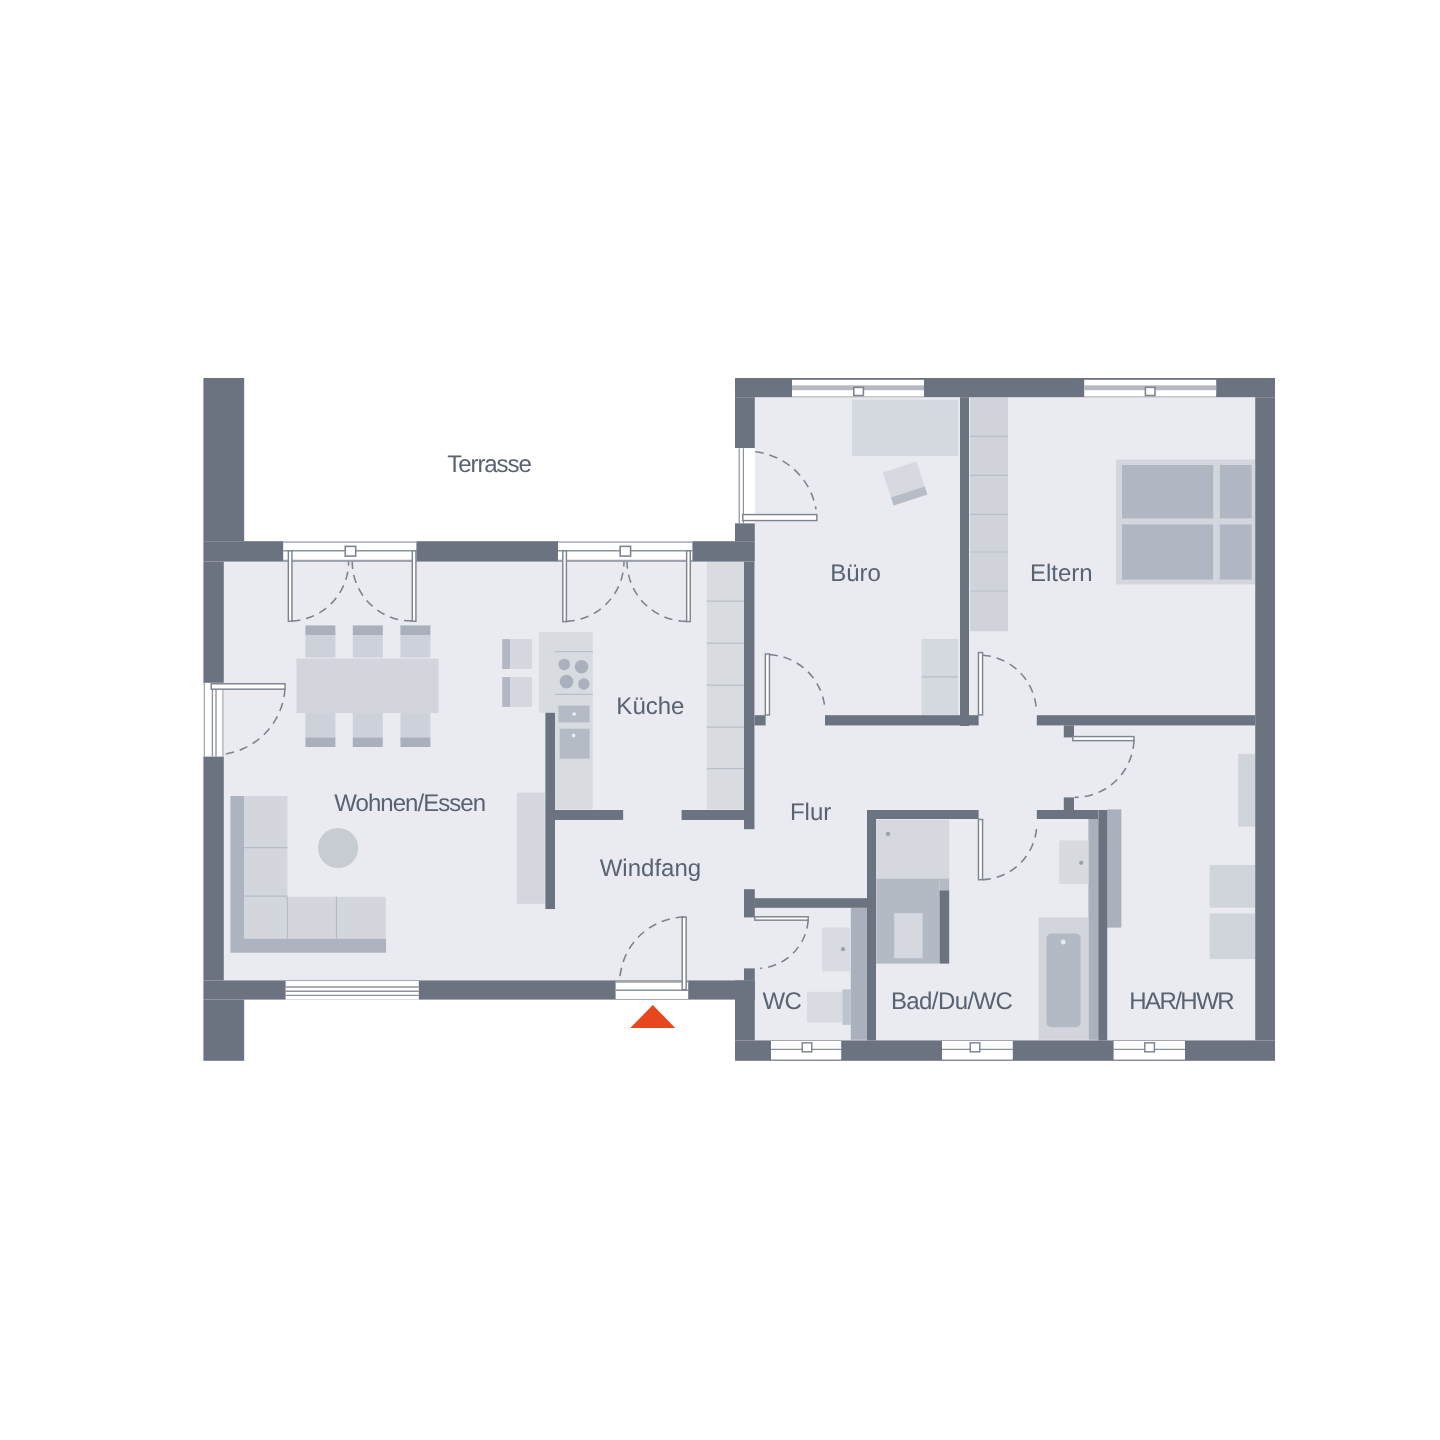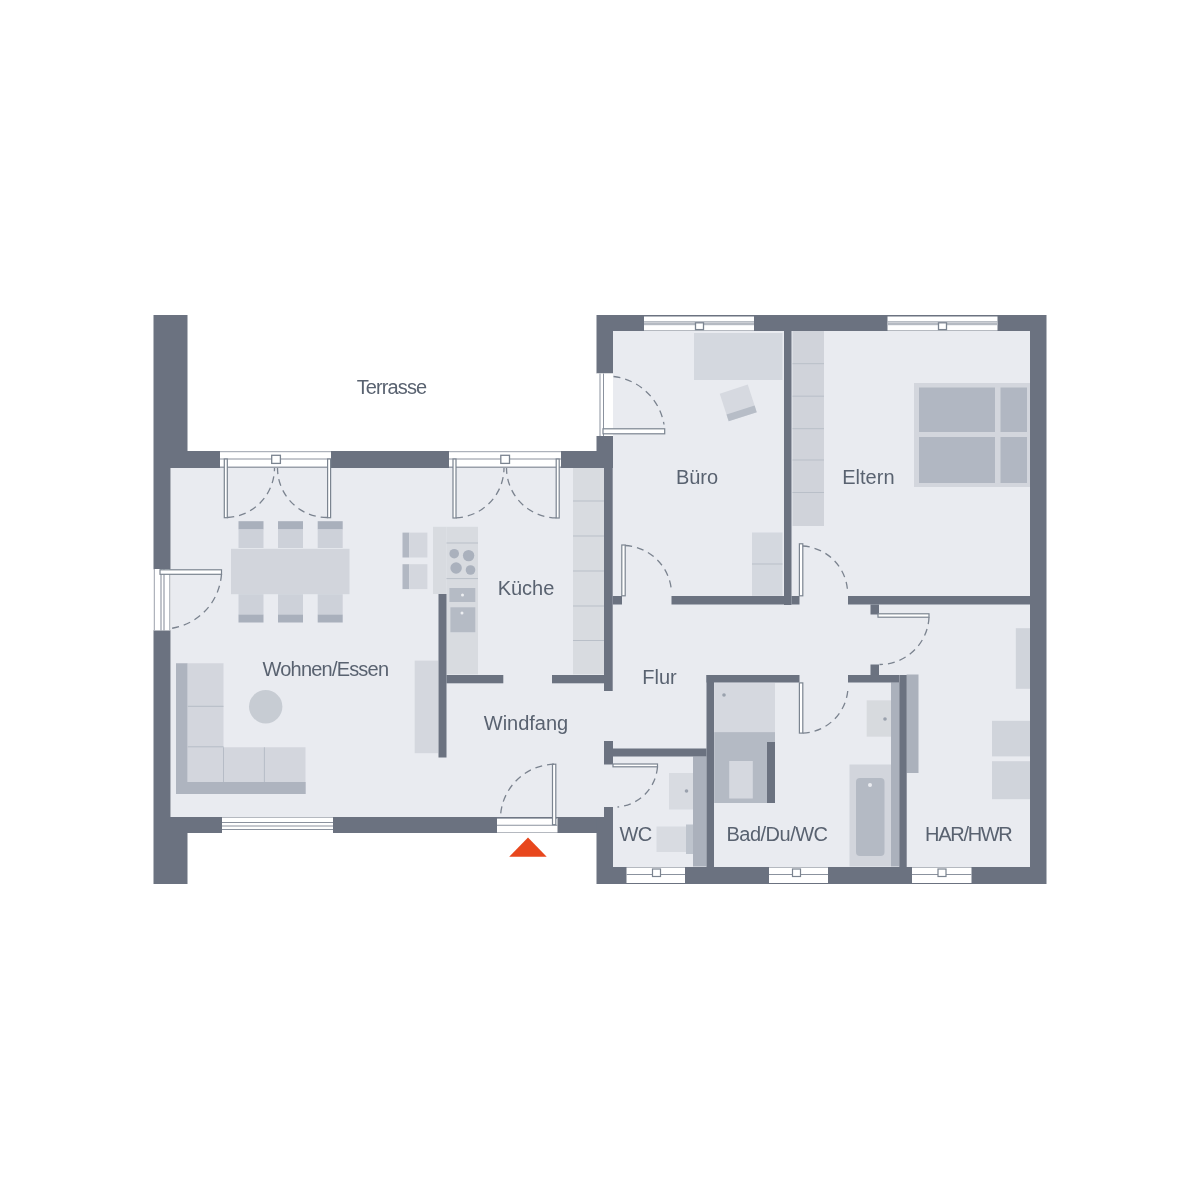--- a/index.html
+++ b/index.html
@@ -1,16 +1,16 @@
 <!DOCTYPE html>
 <html><head>
 <meta charset="utf-8">
 <style>
 html,body{margin:0;padding:0;background:#ffffff;}
-#plan{width:1024px;height:1200px;position:relative;}
+#plan{width:1024px;height:1200px;position:relative;padding-left:16px;}
 text{font-family:"Liberation Sans",sans-serif;fill:#596270;}
 </style>
 </head>
 <body>
 <div id="plan">
 <svg width="1200" height="1200" viewBox="0 0 1200 1200" xmlns="http://www.w3.org/2000/svg">
 
 <rect x="0" y="0" width="1200" height="1200" fill="#ffffff"></rect>
 
 <rect x="187.5" y="315" width="409" height="136" fill="#ffffff"></rect>

